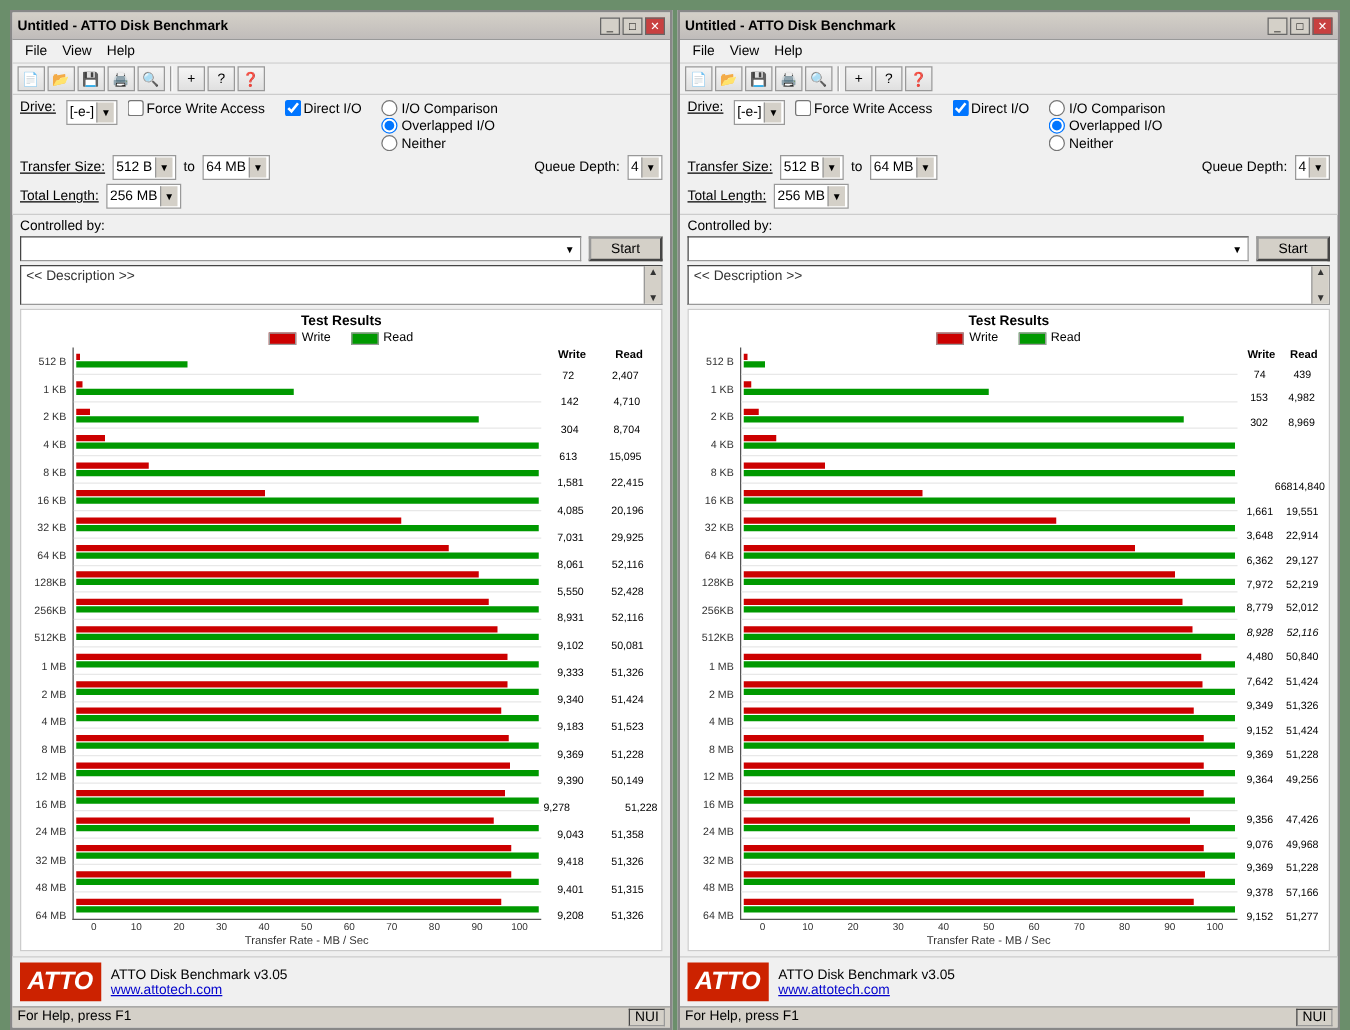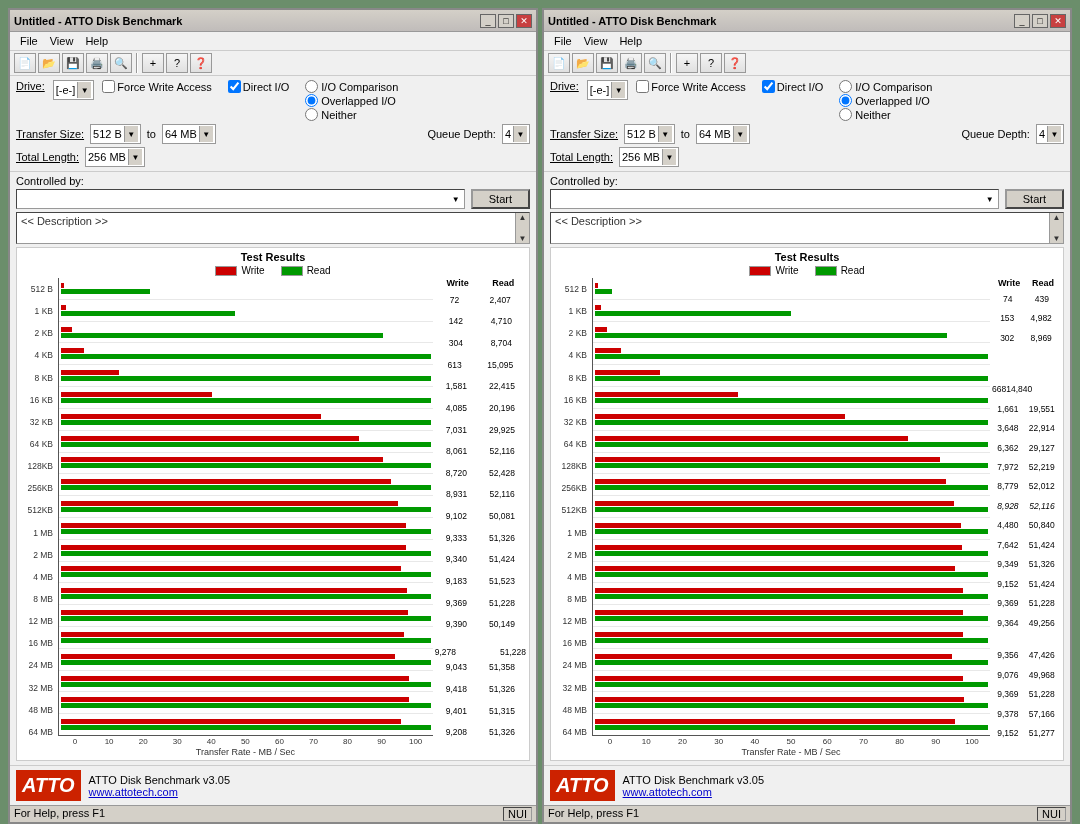--- a/index.html
+++ b/index.html
@@ -292,21 +292,21 @@
             </div>
             <div style="flex: 1 1 0%; display: flex; justify-content: space-around; align-items: center; font-size: 8.5px;">
               <span>7,031</span>
               <span>29,925</span>
             </div>
             <div style="flex: 1 1 0%; display: flex; justify-content: space-around; align-items: center; font-size: 8.5px;">
               <span>8,061</span>
               <span>52,116</span>
             </div>
             <div style="flex: 1 1 0%; display: flex; justify-content: space-around; align-items: center; font-size: 8.5px;">
-              <span>8,720</span>
+              <span>5,550</span>
               <span>52,428</span>
             </div>
             <div style="flex: 1 1 0%; display: flex; justify-content: space-around; align-items: center; font-size: 8.5px;">
               <span>8,931</span>
               <span>52,116</span>
             </div>
             <div style="flex: 1 1 0%; display: flex; justify-content: space-around; align-items: center; font-size: 8.5px;">
               <span>9,102</span>
               <span>50,081</span>
             </div>
@@ -323,21 +323,21 @@
               <span>51,523</span>
             </div>
             <div style="flex: 1 1 0%; display: flex; justify-content: space-around; align-items: center; font-size: 8.5px;">
               <span>9,369</span>
               <span>51,228</span>
             </div>
             <div style="flex: 1 1 0%; display: flex; justify-content: space-around; align-items: center; font-size: 8.5px;">
               <span>9,390</span>
               <span>50,149</span>
             </div>
-            <div style="flex: 1 1 0%; display: flex; justify-content: space-around; align-items: flex-end; font-size: 8.5px; gap: 44px;">
+            <div style="flex: 1 1 0%; display: flex; justify-content: space-around; align-items: center; font-size: 8.5px; gap: 44px;">
               <span>9,278</span>
               <span>51,228</span>
             </div>
             <div style="flex: 1 1 0%; display: flex; justify-content: space-around; align-items: center; font-size: 8.5px;">
               <span>9,043</span>
               <span>51,358</span>
             </div>
             <div style="flex: 1 1 0%; display: flex; justify-content: space-around; align-items: center; font-size: 8.5px;">
               <span>9,418</span>
               <span>51,326</span>
@@ -608,21 +608,21 @@
               <span>439</span>
             </div>
             <div style="flex: 1 1 0%; display: flex; justify-content: space-around; align-items: center; font-size: 8.5px;">
               <span>153</span>
               <span>4,982</span>
             </div>
             <div style="flex: 1 1 0%; display: flex; justify-content: space-around; align-items: center; font-size: 8.5px;">
               <span>302</span>
               <span>8,969</span>
             </div>
-            <div style="flex: 1 1 0%; display: flex; justify-content: flex-start; align-items: center; font-size: 8.5px; margin-top: 32px;">
+            <div style="flex: 1 1 0%; display: flex; justify-content: flex-end; align-items: center; font-size: 8.5px; margin-top: 32px;">
               <span>668</span>
               <span>14,840</span>
             </div>
             <div style="flex: 1 1 0%; display: flex; justify-content: space-around; align-items: center; font-size: 8.5px;">
               <span>1,661</span>
               <span>19,551</span>
             </div>
             <div style="flex: 1 1 0%; display: flex; justify-content: space-around; align-items: center; font-size: 8.5px;">
               <span>3,648</span>
               <span>22,914</span>

